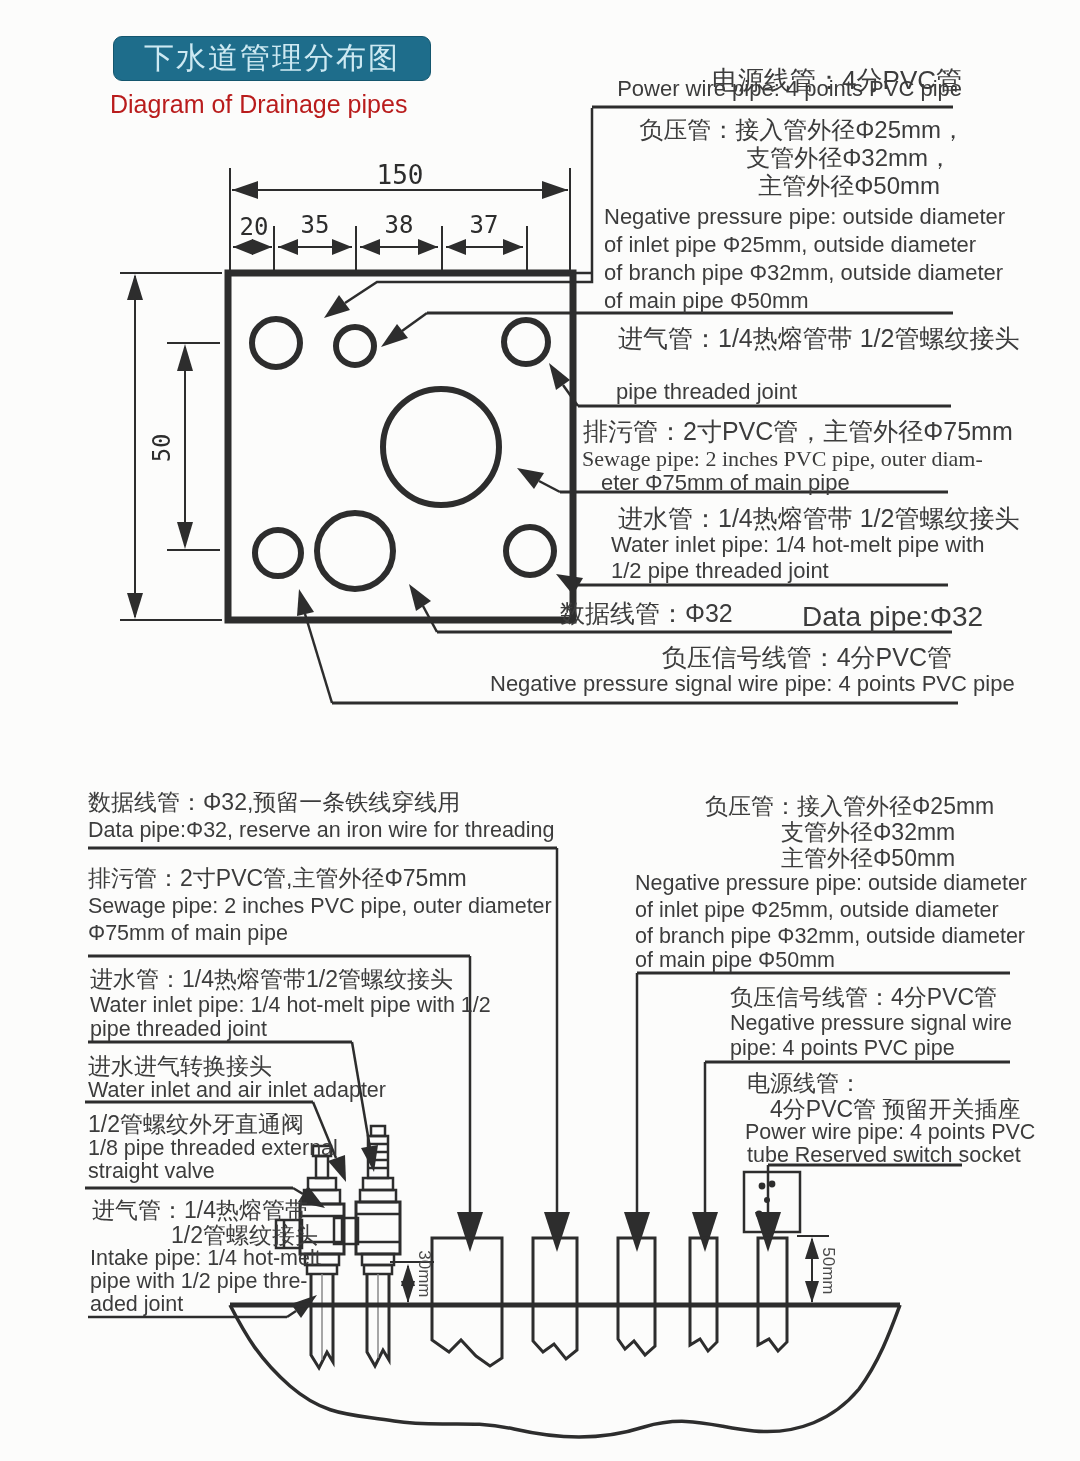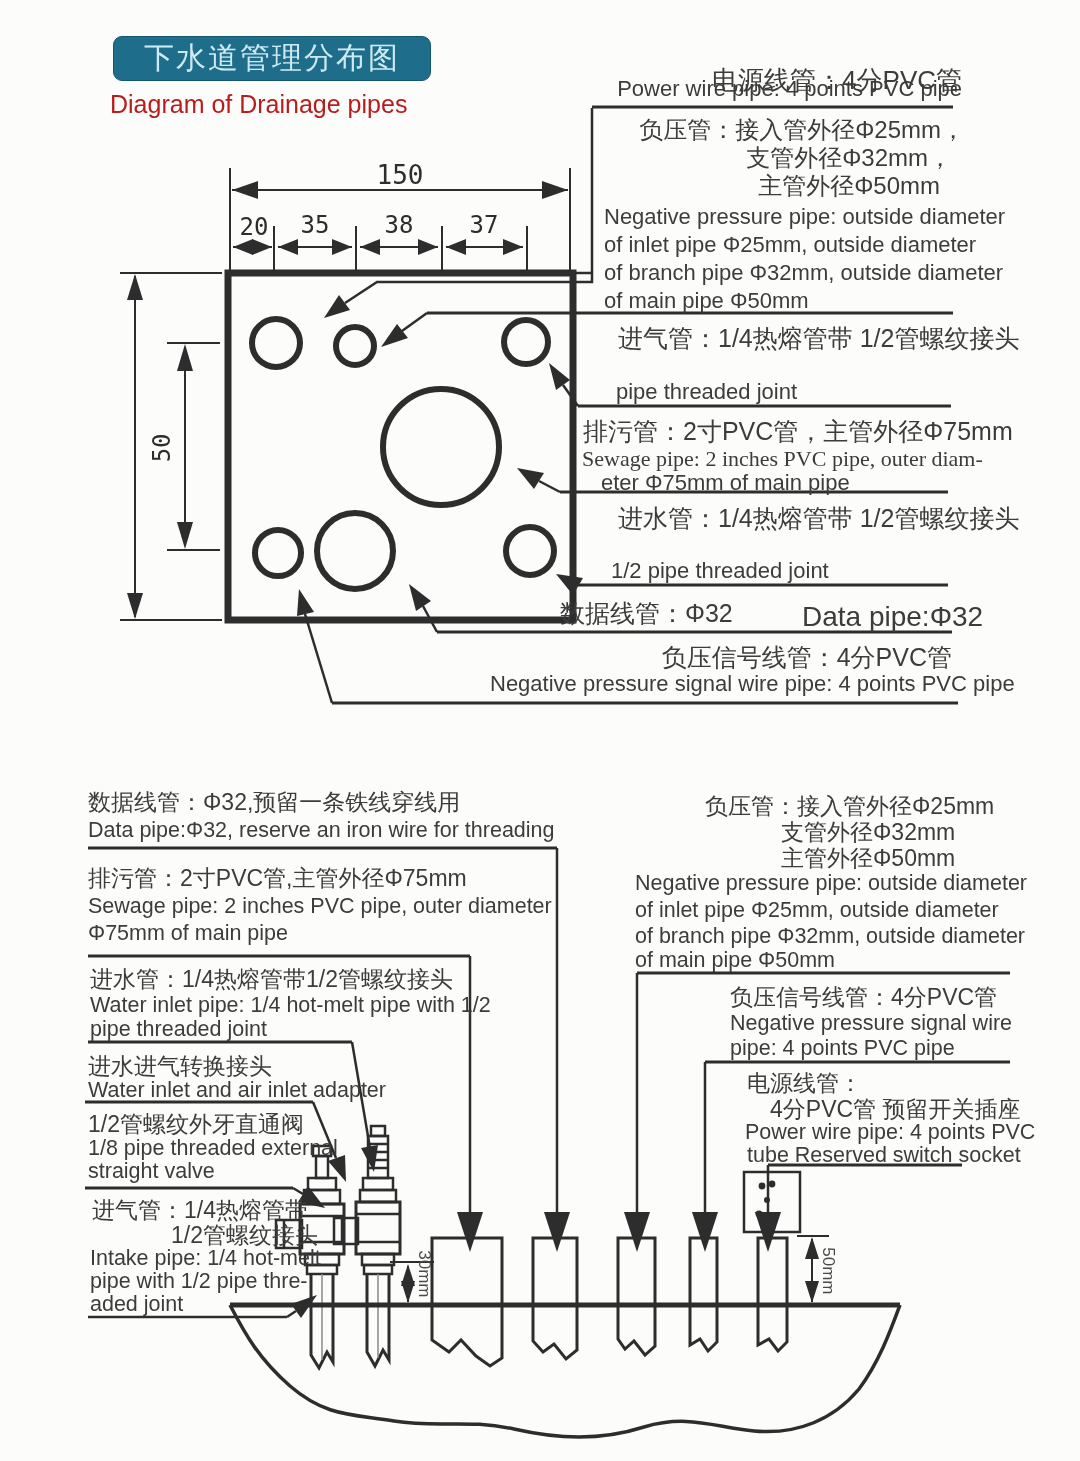--- a/index.html
+++ b/index.html
@@ -254,20 +254,21 @@
   <div class="lbl en" style="left:604px;top:288px;">of main pipe Φ50mm</div>
 
   <div class="lbl zh" style="left:618px;top:324px;font-size:25px;">进气管：1/4热熔管带 1/2管螺纹接头</div>
   <div class="lbl en" style="left:616px;top:379px;">pipe threaded joint</div>
 
   <div class="lbl zh" style="left:583px;top:417px;font-size:25px;">排污管：2寸PVC管，主管外径Φ75mm</div>
   <div class="lbl en" style="left:582px;top:446px;font-family:Liberation Serif, serif;">Sewage pipe: 2 inches PVC pipe, outer diam-</div>
   <div class="lbl en" style="left:582px;top:470px;margin-left:19px;">eter Φ75mm of main pipe</div>
 
   <div class="lbl zh" style="left:618px;top:504px;font-size:25px;">进水管：1/4热熔管带 1/2管螺纹接头</div>
+  <div class="lbl en" style="left:611px;top:532px;">Water inlet pipe: 1/4 hot-melt pipe with</div>
   <div class="lbl en" style="left:611px;top:558px;">1/2 pipe threaded joint</div>
 
   <div class="lbl zh" style="left:560px;top:599px;font-size:25px;">数据线管：Φ32</div>
   <div class="lbl en" style="left:802px;top:601px;font-size:28px;">Data pipe:Φ32</div>
 
   <div class="lbl zh ralign" style="left:600px;top:643px;font-size:25px;width:352px;">负压信号线管：4分PVC管</div>
   <div class="lbl en ralign" style="left:490px;top:671px;width:470px;">Negative pressure signal wire pipe: 4 points PVC pipe</div>
 
   <div class="lbl zh-sm" style="left:88px;top:789px;">数据线管：Φ32,预留一条铁线穿线用</div>
   <div class="lbl en-sm" style="left:88px;top:818px;">Data pipe:Φ32, reserve an iron wire for threading</div>

